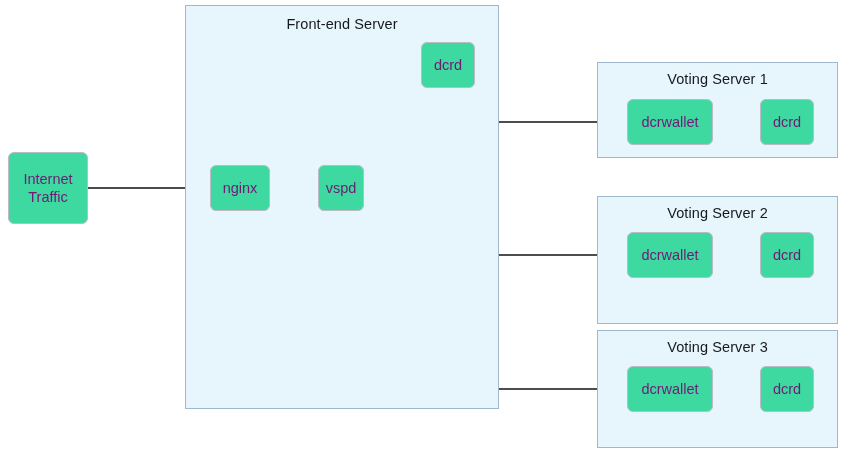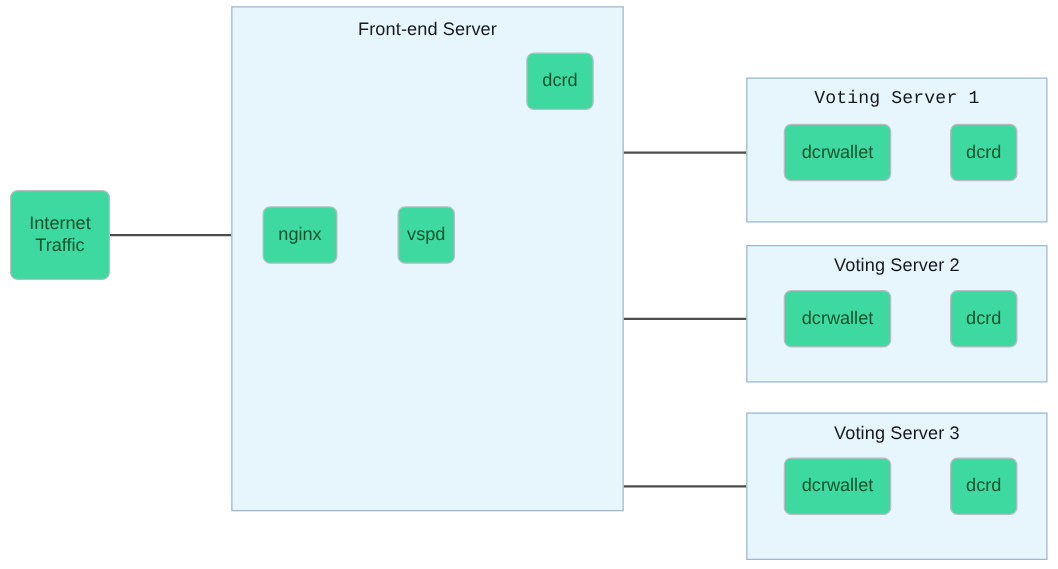--- a/index.html
+++ b/index.html
@@ -45,21 +45,21 @@
     position: absolute;
     background: #3dd9a0;
     border: 1px solid #b9bcc2;
     border-radius: 6px;
     box-sizing: border-box;
     display: flex;
     align-items: center;
     justify-content: center;
     text-align: center;
     font-size: 14.5px;
-    color: #14532d;
+    color: #701a75;
     line-height: 1.25;
     white-space: pre-line;
   }
 </style>
 </head>
 <body>
 
 <div id="diagram-root">
 
   <svg class="edge-layer" viewBox="0 0 846 455">
@@ -85,25 +85,25 @@
       <path d="M713,122 L751,122" marker-end="url(#arrowhead)"></path>
       <path d="M713,255 L751,255" marker-end="url(#arrowhead)"></path>
       <path d="M713,389 L751,389" marker-end="url(#arrowhead)"></path>
     </g>
   </svg>
 
   <div class="cluster" style="left:185px; top:5px; width:314px; height:404px;">
     <div class="cluster-title" style="top:10px;">Front-end Server</div>
   </div>
 
-  <div class="cluster" style="left:597px; top:62px; width:241px; height:116px;font-family:Liberation Mono, monospace;">
+  <div class="cluster" style="left:597px; top:62px; width:241px; height:96px;">
     <div class="cluster-title" style="top:8px;">Voting Server 1</div>
   </div>
 
-  <div class="cluster" style="left:597px; top:196px; width:241px; height:110px;">
+  <div class="cluster" style="left:597px; top:196px; width:241px; height:128px;">
     <div class="cluster-title" style="top:8px;">Voting Server 2</div>
   </div>
 
   <div class="cluster" style="left:597px; top:330px; width:241px; height:118px;">
     <div class="cluster-title" style="top:8px;">Voting Server 3</div>
   </div>
 
   <div class="node" style="left:210px; top:165px; width:60px; height:46px;">nginx</div>
 
   <div class="node" style="left:8px; top:152px; width:80px; height:72px;">Internet

